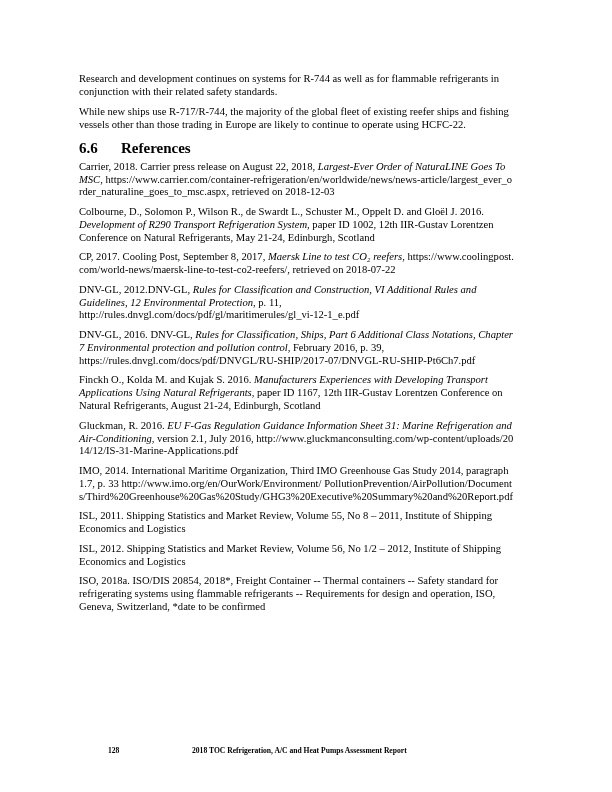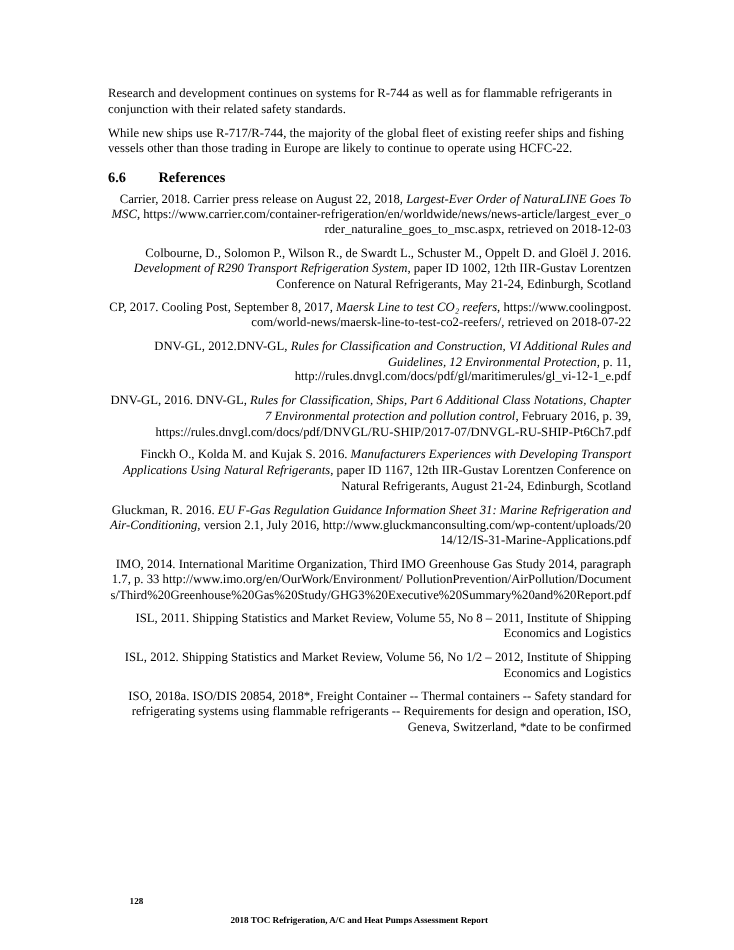--- a/index.html
+++ b/index.html
@@ -1,26 +1,26 @@
 <!DOCTYPE html>
 <html><head>
 <meta charset="utf-8">
 <style>
   html, body { margin: 0; padding: 0; background: #ffffff; }
   body { width: 612px; height: 792px; position: relative; overflow: hidden; font-family: "Liberation Serif", "DejaVu Serif", serif; color: #000; }
-  .page { position: absolute; left: 90px; top: 73px; width: 436px; }
+  .page { position: absolute; left: 79px; top: 73px; width: 436px; }
   p { margin: 0 0 7px 0; font-size: 10.6px; line-height: 12.9px; }
-  .ref { margin: 0 0 6.6px 0; text-align: right; }
+  .ref { margin: 0 0 6.6px 0; }
   .ref em { font-style: italic; }
-  h2 { font-size: 12px; font-weight: bold; margin: 9px 0 6px 0; line-height: 14px; }
+  h2 { font-size: 15px; font-weight: bold; margin: 9px 0 6px 0; line-height: 14px; }
   h2 .num { display: inline-block; width: 42px; }
   .url { word-break: break-all; }
   .footer { position: absolute; top: 746px; left: 108px; font-size: 7.6px; font-weight: bold; }
   .footer .pg { position: absolute; left: 0; top: 0; }
-  .footer .title { position: absolute; left: 84px; top: 16px; white-space: nowrap; }
+  .footer .title { position: absolute; left: 84px; top: 0; white-space: nowrap; }
 </style>
 </head>
 <body>
 
 <div class="page">
   <p>Research and development continues on systems for R-744 as well as for flammable refrigerants in conjunction with their related safety standards.</p>
   <p>While new ships use R-717/R-744, the majority of the global fleet of existing reefer ships and fishing vessels other than those trading in Europe are likely to continue to operate using HCFC-22.</p>
 
   <h2>
     <span class="num">6.6</span><span>References</span>

